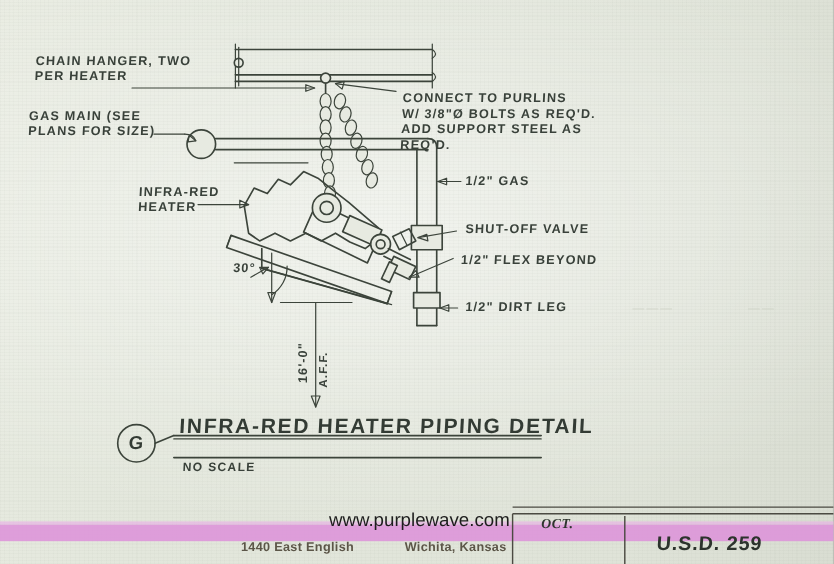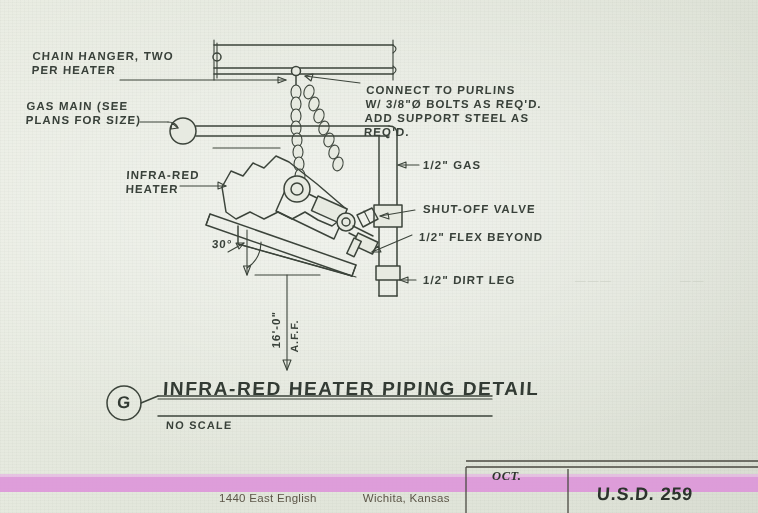--- a/index.html
+++ b/index.html
@@ -92,21 +92,21 @@
   }
   #tb-firm{
     position:absolute;left:219px;top:474px;
     font-family:"Liberation Sans",sans-serif;
     font-weight:bold;font-size:12.5px;letter-spacing:.3px;
     color:#4a4438;white-space:pre;opacity:.93;
   }
   #tb-addr{
     position:absolute;left:219px;top:492px;
     font-family:"Liberation Sans",sans-serif;
-    font-weight:normal;font-size:11.5px;letter-spacing:.3px;
+    font-weight:bold;font-size:11.5px;letter-spacing:.3px;
     color:#4e4739;white-space:pre;opacity:.9;
   }
   #tb-addr .spacer{display:inline-block;width:46px;}
   #tb-date{
     position:absolute;left:492px;top:469px;
     font-family:"Liberation Serif",serif;
     font-style:italic;font-weight:bold;font-size:12.5px;
     letter-spacing:.6px;color:#2f352f;white-space:pre;
   }
   #tb-proj{
@@ -314,14 +314,15 @@
     <line class="tbl" x1="466" y1="12" x2="758" y2="12"></line>
     <line class="tbl" x1="466" y1="12" x2="466" y2="58"></line>
     <line class="tbl" x1="568" y1="14" x2="568" y2="58"></line>
     <line class="tbl" x1="466" y1="6" x2="758" y2="6"></line>
   </svg>
 
   <div id="tb-addr"><span>1440 East English</span><span class="spacer"></span><span>Wichita, Kansas</span></div>
   <div id="tb-date">OCT.</div>
   <div id="tb-proj">U.S.D. 259</div>
 
+  <div id="wm">www.purplewave.com</div>
 
 </div>
 
 </body></html>

